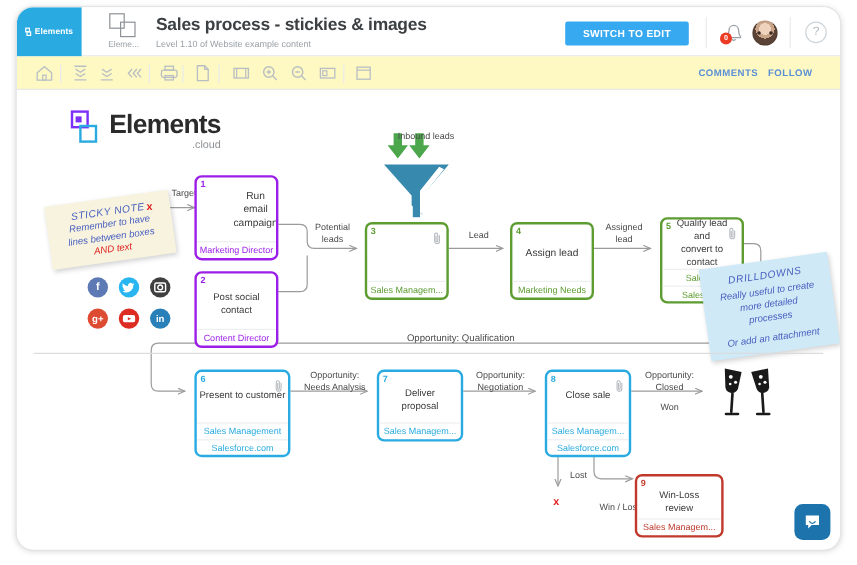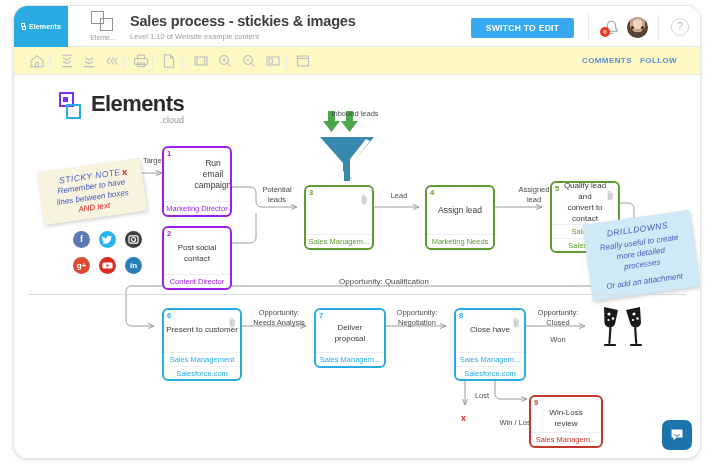--- a/index.html
+++ b/index.html
@@ -437,21 +437,21 @@
     </div>
 
     <div class="edge-lbl" style="left:119px; top:81px; width:52px;">Target list</div>
     <div class="x-mark" style="left:108px; top:92px;">x</div>
 
     <div class="edge-lbl" style="left:243px; top:110px; width:40px;">
       <span style="white-space:pre-line">Potential
 leads</span>
     </div>
     <div class="edge-lbl" style="left:367px; top:116px; width:36px;">Lead</div>
-    <div class="edge-lbl" style="left:498px; top:110px; width:44px;">
+    <div class="edge-lbl" style="left:484px; top:110px; width:44px;">
       <span style="white-space:pre-line">Assigned
 lead</span>
     </div>
 
     <div class="pbox purple" style="left:148px; top:71px; width:70px; height:71px;">
       <span class="num">1</span>
       <div class="ttl" style="bottom:15px;padding-left:40px;">
           <span style="white-space:pre-line">Run email
 campaign</span>
         </div>
@@ -555,21 +555,21 @@
       </div>
     </div>
 
     <div class="pbox blue" style="left:440px; top:233px; width:72px; height:73px;">
       <span class="num">8</span>
       <span class="clip">
         <svg width="7" height="11" viewBox="0 0 7 11">
             <path d="M5.2 3v5a2 2 0 0 1-4 0V2.6a1.3 1.3 0 0 1 2.6 0v5.2a.7.7 0 0 1-1.4 0V3.2" fill="none" stroke="#b6bbbf" stroke-width=".9"></path>
           </svg>
       </span>
-      <div class="ttl" style="bottom:28px; align-items:flex-start; padding-top:14px; font-size:8px;">Close have</div>
+      <div class="ttl" style="bottom:28px; align-items:flex-start; padding-top:14px; font-size:8px;">Close sale</div>
       <div class="foot">
         <div class="row">Sales Managem...</div>
         <div class="row">Salesforce.com</div>
       </div>
     </div>
 
     <div class="pbox red" style="left:515px; top:320px; width:74px; height:53px;">
       <span class="num">9</span>
       <div class="ttl" style="bottom:15px; align-items:flex-start; padding-top:10px; font-size:8px;">Win-Loss review</div>
       <div class="foot">

